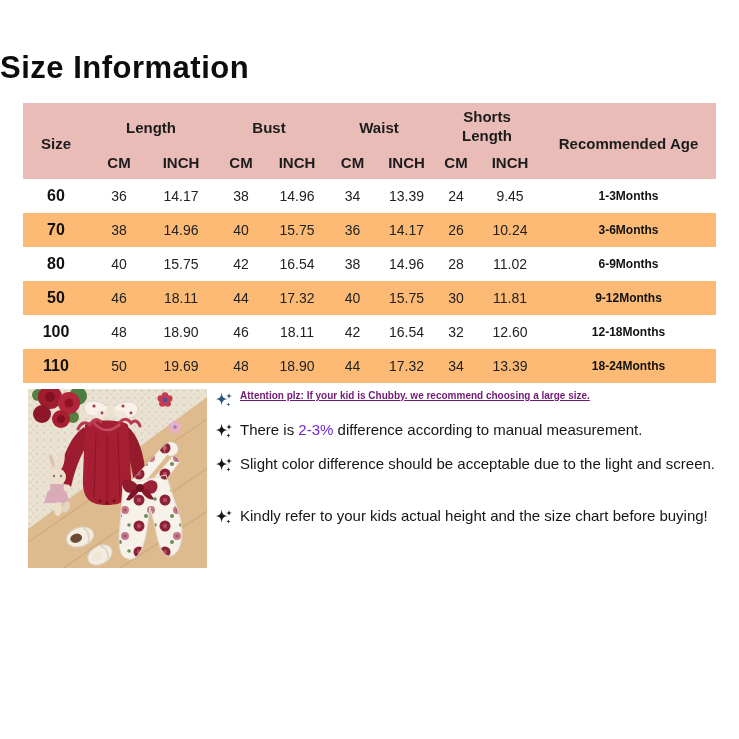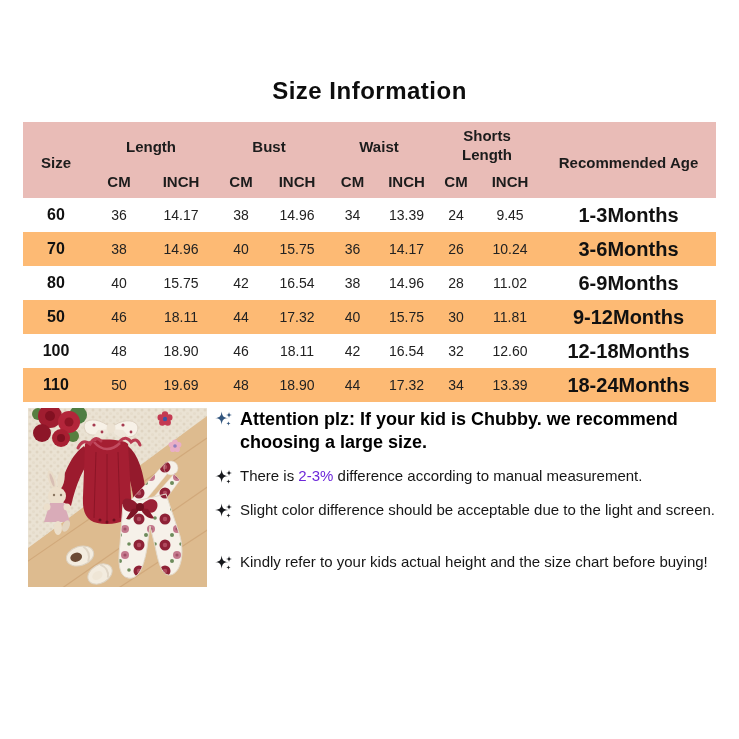--- a/index.html
+++ b/index.html
@@ -7,23 +7,23 @@
   .page {
     position: relative;
     width: 739px;
     height: 739px;
     background: #ffffff;
     font-family: "Liberation Sans", sans-serif;
     overflow: hidden;
   }
   .title {
     margin: 0;
-    padding-top: 77px;
-    text-align: center;
-    font-size: 24px;
+    padding-top: 50px;
+    text-align: left;
+    font-size: 31px;
     font-weight: bold;
     color: #0d0d0d;
     letter-spacing: 0.5px;
   }
   table.size-table {
     margin: 17px auto 0 auto;
     border-collapse: collapse;
     table-layout: fixed;
     width: 693px;
   }
@@ -42,21 +42,21 @@
     height: 34px;
     text-align: center;
     vertical-align: middle;
     font-size: 14px;
     color: #222222;
     padding: 0;
   }
   tbody tr { background: #ffffff; }
   tbody tr.alt { background: #fdba74; margin-left: 25px; }
   td.c-size { font-size: 16px; font-weight: bold; color: #111111; }
-  td.c-age  { font-size: 20px; font-weight: bold; color: #111111; }
+  td.c-age  { font-size: 12px; font-weight: bold; color: #111111; }
 
   .bottom {
     display: flex;
     align-items: flex-start;
     margin-top: 6px;
     padding: 0 4px 0 28px;
   }
   .photo { width: 179px; height: 179px; flex: none; }
   .notes { flex: 1; margin-left: 8px; min-width: 0; }
   .note {
@@ -64,23 +64,24 @@
     align-items: flex-start;
     font-size: 15px;
     color: #161616;
     line-height: 1.33;
   }
   .note .icon { flex: none; margin: 2px 7px 0 0; color: #16181c; }
   .note .text { flex: 1; }
   .note.n-attention { margin-bottom: 11px; }
   .note.n-attention .icon { color: #31557e; }
   .note.n-attention .text {
-    color: #000000;
+    color: #701a75;
     font-weight: bold;
-    font-size: 18px;
+    font-size: 10px;
+    text-decoration: underline;
     line-height: 1.3;
   }
   .note.n-manual { margin-bottom: 14px; }
   .note.n-check  { margin-bottom: 22px; }
   .note.n-color  { margin-bottom: 32px; }
   .red { color: #6d28d9; }
 </style>
 </head>
 <body>
 

